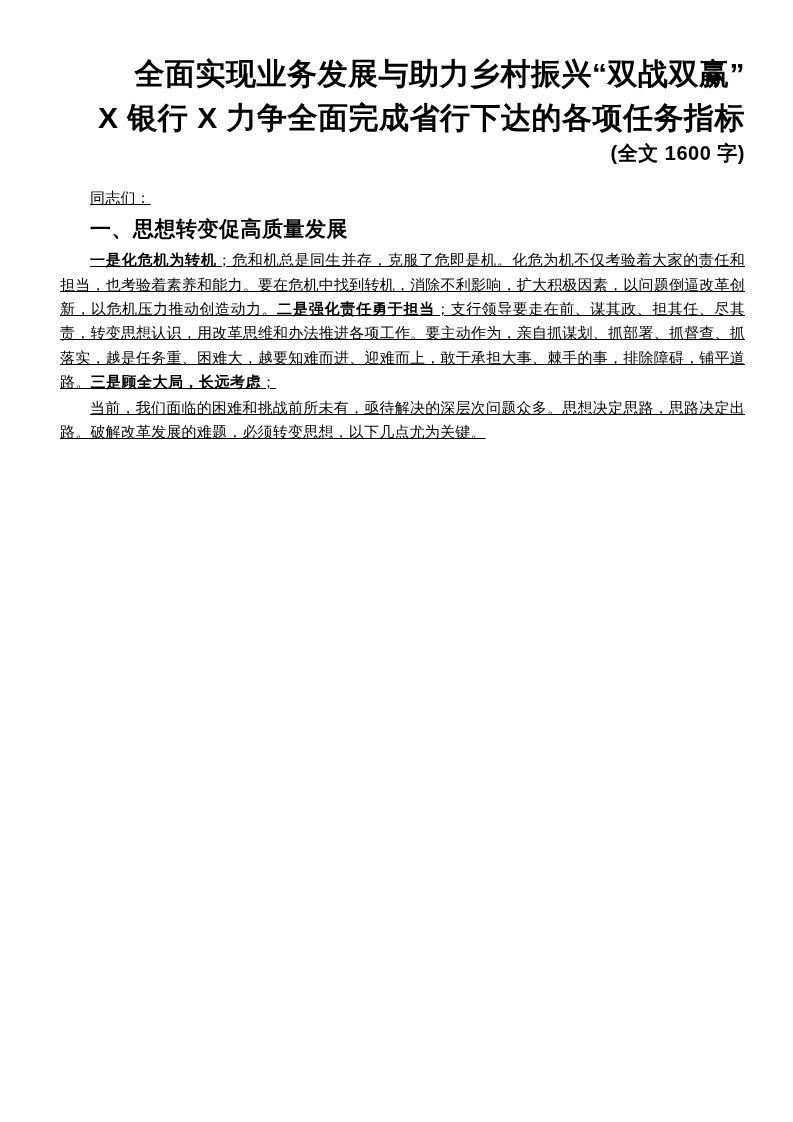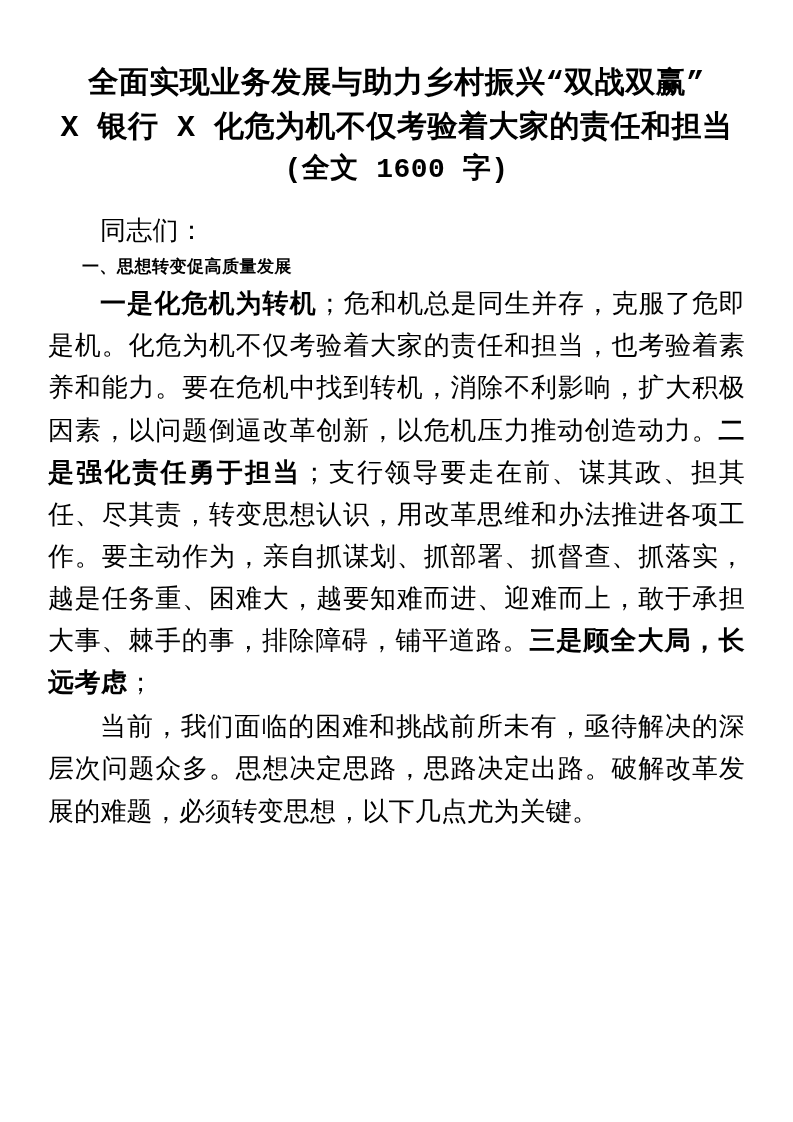--- a/index.html
+++ b/index.html
@@ -15,72 +15,73 @@
     overflow: hidden;
   }
   .page {
     width: 793px;
     height: 1122px;
     box-sizing: border-box;
     padding: 52px 48px 40px 48px;
     position: relative;
   }
   .doc-title {
-    font-family: Liberation Mono, monospace;
+    font-family: Liberation Sans, sans-serif;
     font-weight: 700;
     font-size: 30px;
     line-height: 1.45;
-    text-align: center;
+    text-align: right;
     letter-spacing: 0.5px;
-    margin: 11px;
+    margin: 0;
   }
   .doc-title .line {
     display: block;
     white-space: nowrap;
   }
   .title-line-3 {
     font-weight: 700;
-    font-size: 28px;
+    font-size: 20px;
   }
   .body-block {
     margin-top: 18px;
   }
   p.para {
-    margin: 0 0 2px 0;
-    font-size: 26px;
+    margin: 0 0 2px 12px;
+    font-size: 15px;
     line-height: 1.62;
     text-align: justify;
     text-justify: inter-ideograph;
     text-indent: 2em;
     font-family: "DejaVu Serif", "Liberation Serif", serif;
     letter-spacing: 0.2px;
+    text-decoration: underline;
   }
   .heading {
     font-weight: 700;
     font-family: "Liberation Sans", sans-serif;
-    font-size: 17px;
+    font-size: 21px;
     line-height: 1.62;
     text-indent: 2em;
     margin: 0 0 2px 0;
     letter-spacing: 0.5px;
   }
   .bold-run {
     font-weight: 700;
     font-family: "Liberation Sans", sans-serif;
     letter-spacing: 0.5px;
   }
 </style>
 </head>
 <body>
 
 <div class="page">
 
   <h1 class="doc-title">
     <span class="line title-line-1">全面实现业务发展与助力乡村振兴“双战双赢”</span>
-    <span class="line title-line-2">X 银行 X 化危为机不仅考验着大家的责任和担当</span>
+    <span class="line title-line-2">X 银行 X 力争全面完成省行下达的各项任务指标</span>
     <span class="line title-line-3">(全文 1600 字)</span>
   </h1>
 
   <div class="body-block">
 
     <p class="para">同志们：</p>
 
 
     <p class="heading">一、思想转变促高质量发展</p>
 

